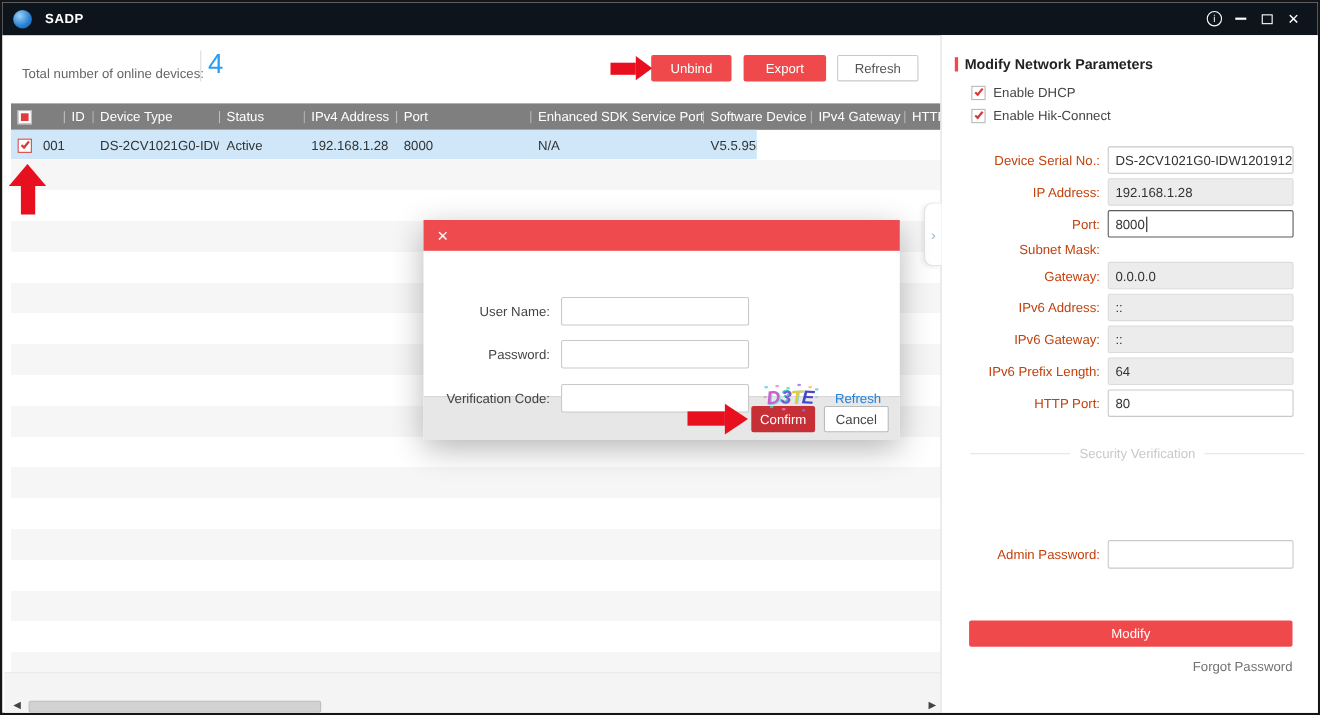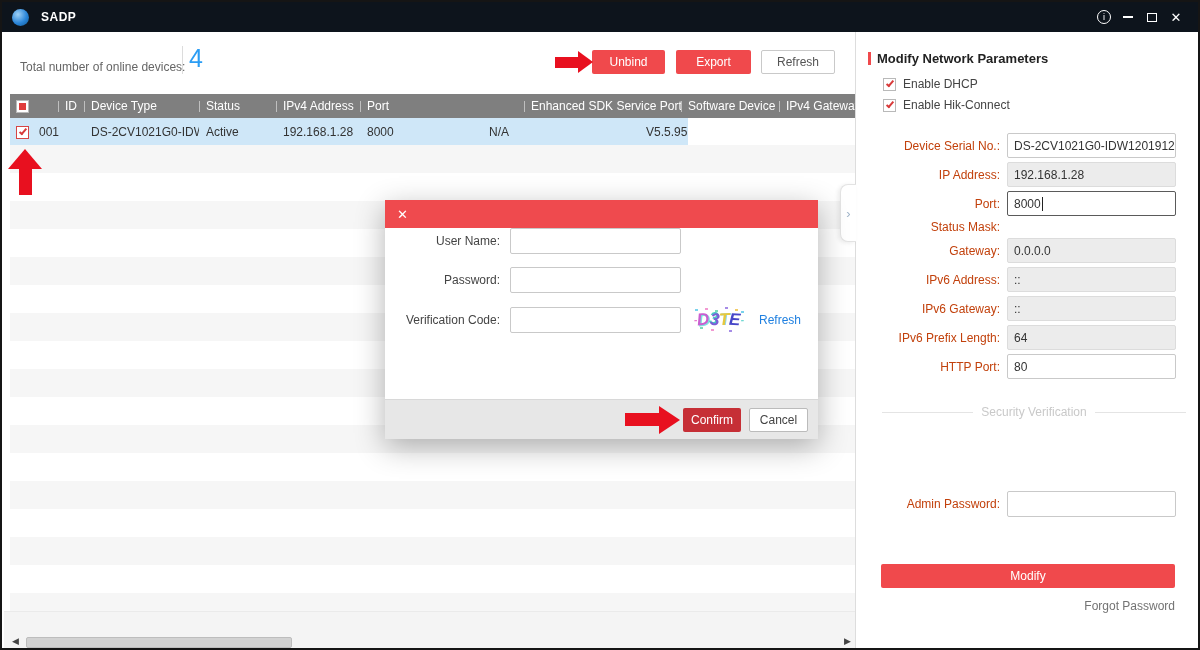--- a/index.html
+++ b/index.html
@@ -88,21 +88,21 @@
   .sec-div .txt { padding:0 8px;text-align:center; }
   .admin-row { margin-top:72px; }
   .modify-btn { margin:47px 0 0 25px; width:294px; height:24px; background:#f0494c; color:#fff; border-radius:2px; display:flex; align-items:center; justify-content:center; cursor:pointer; }
   .forgot { margin:11px 25px 0 0; text-align:right; color:#737373; cursor:pointer; }
 
   
   .dialog { position:absolute; left:383px; top:198px; width:433px; background:#fff; box-shadow:0 8px 28px rgba(0,0,0,.3); z-index:20; font-size:12px; }
   .d-head { height:28px; background:#ef4a4e; color:#fff; display:flex; align-items:center; padding:0 12px; }
   .d-head .t { flex:1; }
   .d-close { cursor:pointer; font-size:13px; }
-  .d-body { height:171px; }
+  .d-body { height:132px; padding-top:42px; }
   .drow { display:flex; align-items:center; margin-bottom:13px; }
   .drow label { width:125px; text-align:right; padding-right:10px; color:#444; flex:none; }
   .d-input { width:171px; height:26px; border:1px solid #c9c9c9; background:#fff; border-radius:2px; }
   .captcha { margin-left:8px; width:60px; height:27px; position:relative; display:flex; align-items:center; justify-content:center; font-weight:bold; font-style:italic; font-size:17px; letter-spacing:0; }
   .captcha span { display:inline-block; }
   .cap0 { color:#e87bd0; font-size:10px; }
   .cap1 { color:#c95fd1; transform:rotate(-6deg); text-shadow:1px 1px 0 #7ee3e0; }
   .cap2 { color:#7a5ed6; transform:rotate(4deg); text-shadow:-1px -1px 0 #49c8c4; }
   .cap3 { color:#e7c93f; transform:rotate(-3deg); text-shadow:1px 0 0 #8fd7ef; }
   .cap4 { color:#4646c8; transform:rotate(3deg); }
@@ -167,21 +167,21 @@
         <span>Status</span>
       </div>
     <div class="hc" style="width:84px;">
         <span class="pipe"></span>
         <span>IPv4 Address</span>
       </div>
     <div class="hc" style="width:122px;">
         <span class="pipe"></span>
         <span>Port</span>
       </div>
-    <div class="hc" style="width:157px;margin-left:42px;">
+    <div class="hc" style="width:157px;">
         <span class="pipe"></span>
         <span>Enhanced SDK Service Port</span>
       </div>
     <div class="hc" style="width:98px;">
         <span class="pipe"></span>
         <span>Software Device</span>
       </div>
     <div class="hc" style="width:85px;">
         <span class="pipe"></span>
         <span>IPv4 Gateway</span>
@@ -255,21 +255,21 @@
           <div class="input disabled">192.168.1.28</div>
         </div>
       <div class="frow">
           <label>Port:</label>
           <div class="input focused">
             <span>8000</span>
             <span class="caret"></span>
           </div>
         </div>
       <div class="frow">
-          <label>Status Mask:</label>
+          <label>Subnet Mask:</label>
         </div>
       <div class="frow">
           <label>Gateway:</label>
           <div class="input disabled">0.0.0.0</div>
         </div>
       <div class="frow">
           <label>IPv6 Address:</label>
           <div class="input disabled">::</div>
         </div>
       <div class="frow">

